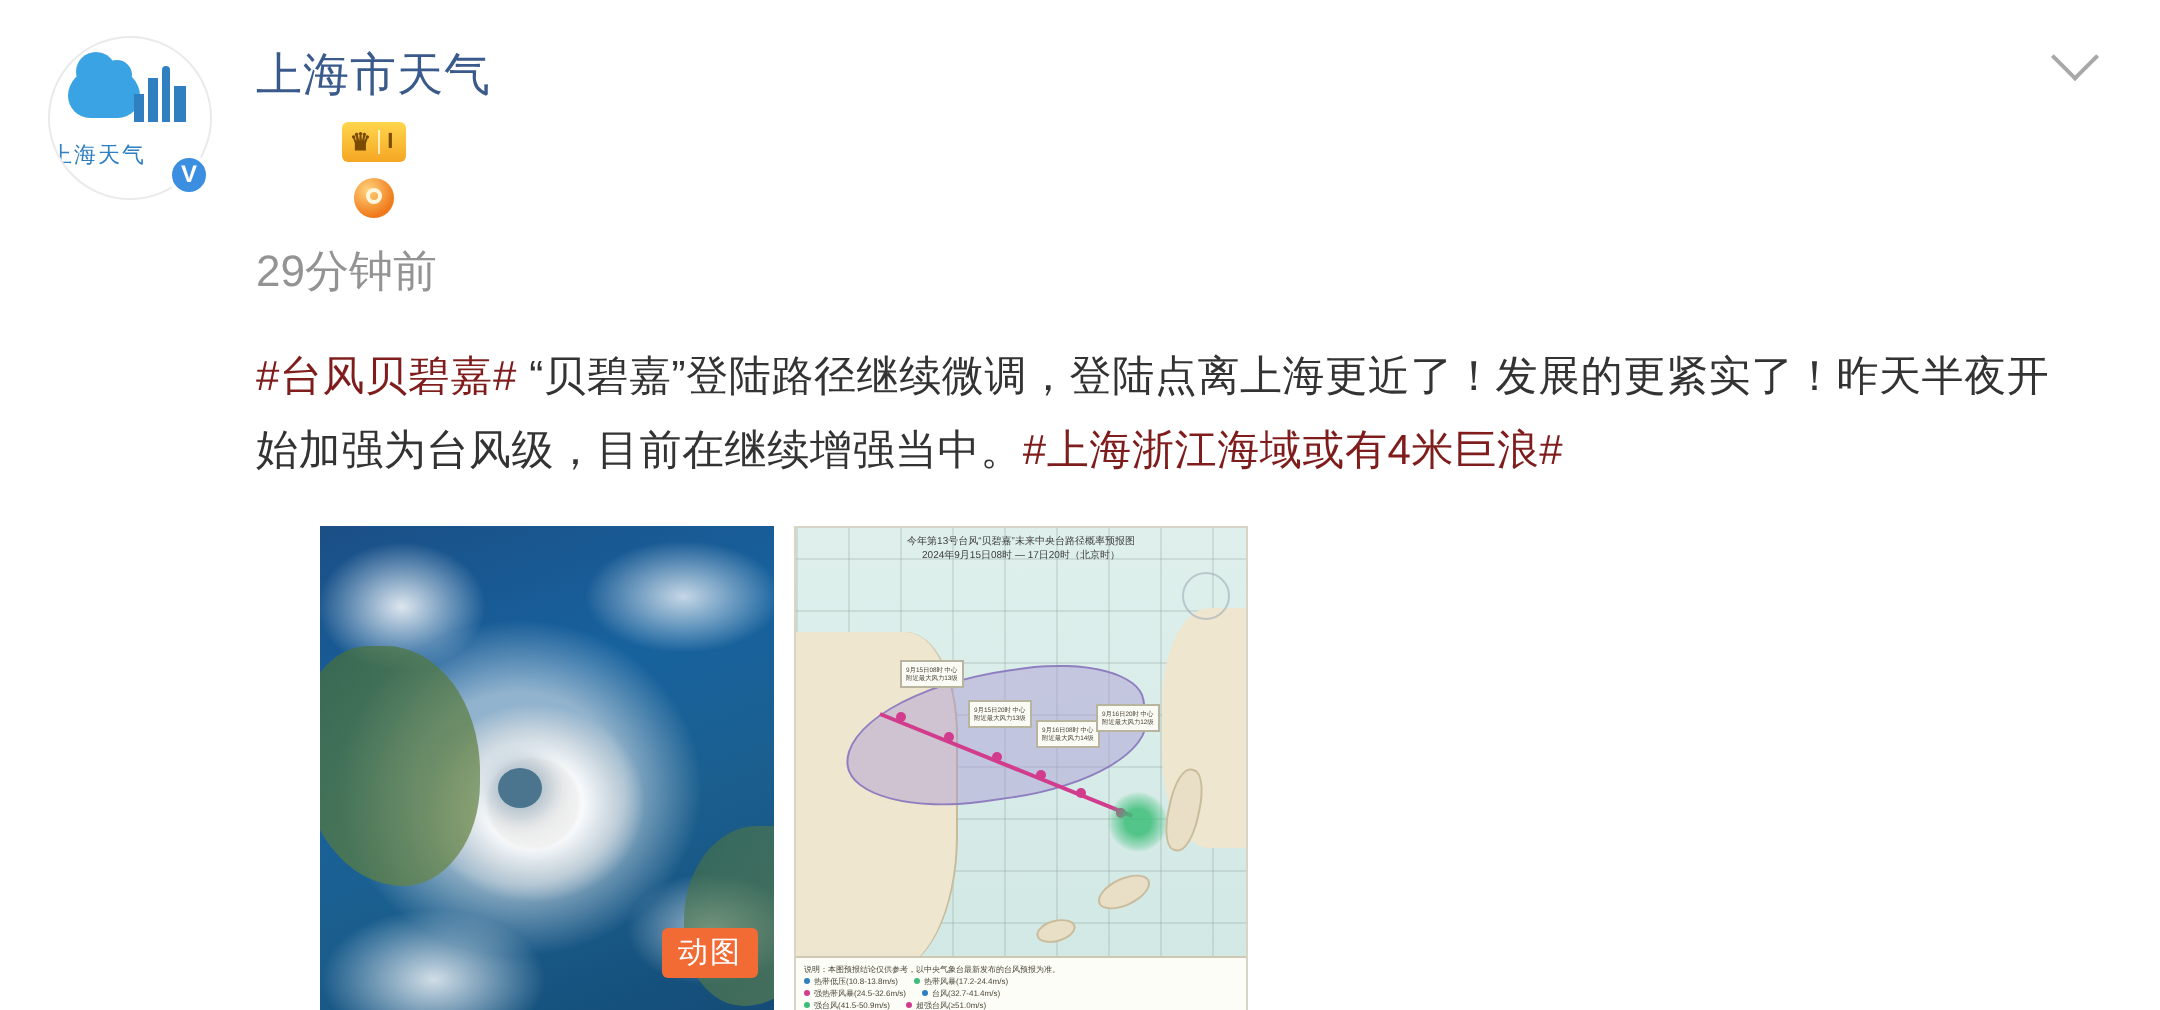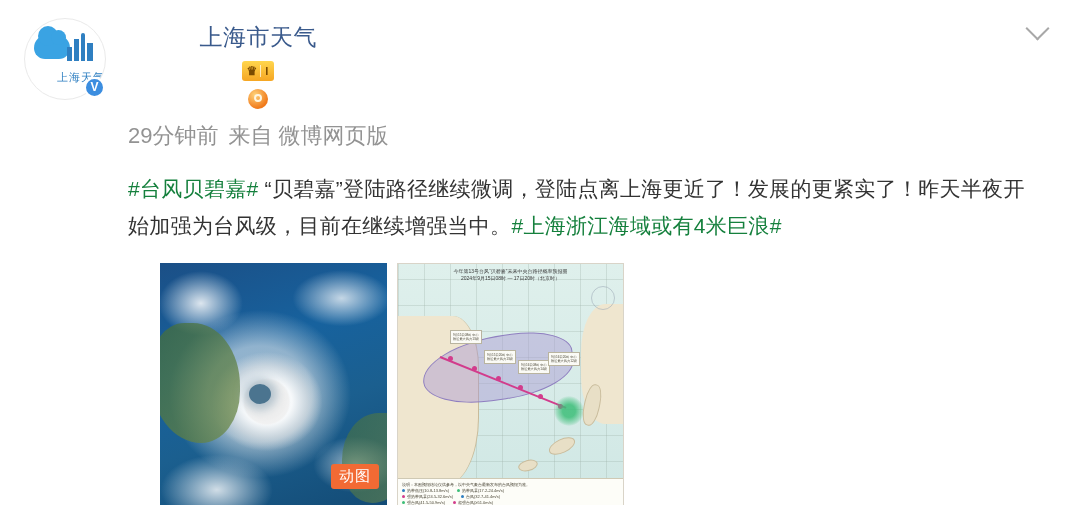--- a/index.html
+++ b/index.html
@@ -86,21 +86,21 @@
   }
   .avatar .skyline i:nth-child(1){ left:0; width:5px; height:14px; }
   .avatar .skyline i:nth-child(2){ left:7px; width:5px; height:22px; }
   .avatar .skyline i:nth-child(3){ left:14px; width:4px; height:28px; border-radius:2px 2px 0 0;}
   .avatar .skyline i:nth-child(4){ left:20px; width:6px; height:18px; }
   .avatar .name-tag {
     position: absolute;
     left: 0;
     right: 0;
     bottom: 14px;
-    text-align: right;
+    text-align: left;
     font-size: 11px;
     color: #2f7fc1;
     letter-spacing: 1px;
   }
   .verified-badge {
     position: absolute;
     right: 1px;
     bottom: 2px;
     width: 21px;
     height: 21px;
@@ -204,21 +204,21 @@
   }
   .post-text {
     margin: 20px 0 0 104px;
     font-size: 21px;
     line-height: 1.75;
     color: #333;
     letter-spacing: 0.3px;
     max-width: 900px;
   }
   .topic {
-    color: #15803d;
+    color: #7f1d1d;
     cursor: pointer;
   }
   .media-row {
     margin: 18px 0 0 136px;
     display: flex;
     gap: 10px;
   }
   .media-item {
     position: relative;
     width: 227px;
@@ -468,24 +468,20 @@
       <div class="name-line">
         <span class="user-name">上海市天气</span>
         <span class="crown-badge">
           <span class="crown">♛</span>
           <span class="lvl">I</span>
         </span>
         <span class="medal-icon"></span>
       </div>
       <div class="meta-line">
         <span>29分钟前</span>
-        <span class="meta-source">
-          <span>来自</span>
-          <span class="src-app">微博网页版</span>
-        </span>
       </div>
     </div>
   </div>
 
   <div class="post-text">
     <span class="topic">#台风贝碧嘉#</span><span> “贝碧嘉”登陆路径继续微调，登陆点离上海更近了！发展的更紧实了！昨天半夜开始加强为台风级，目前在继续增强当中。</span><span class="topic">#上海浙江海域或有4米巨浪#</span>
   </div>
 
   <div class="media-row">
 

